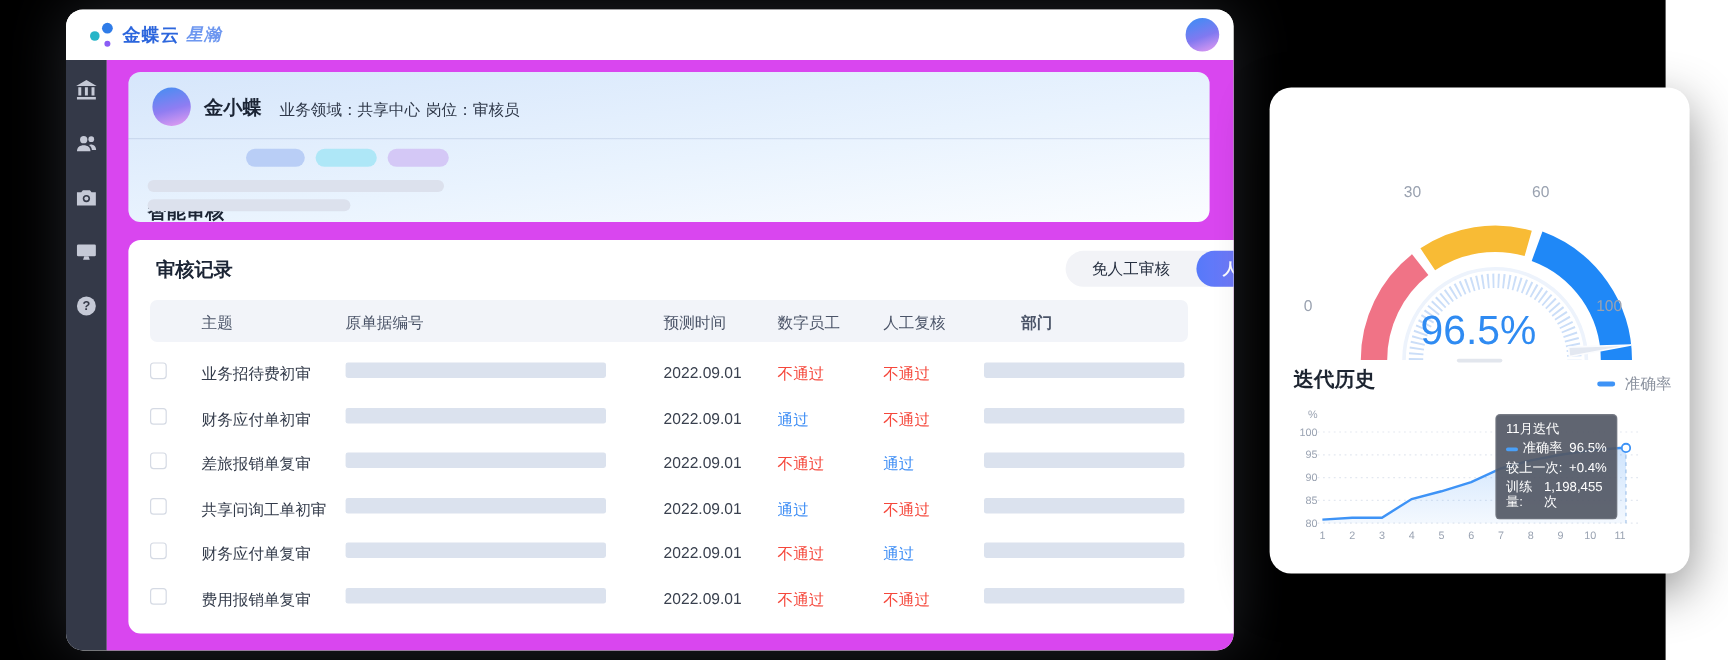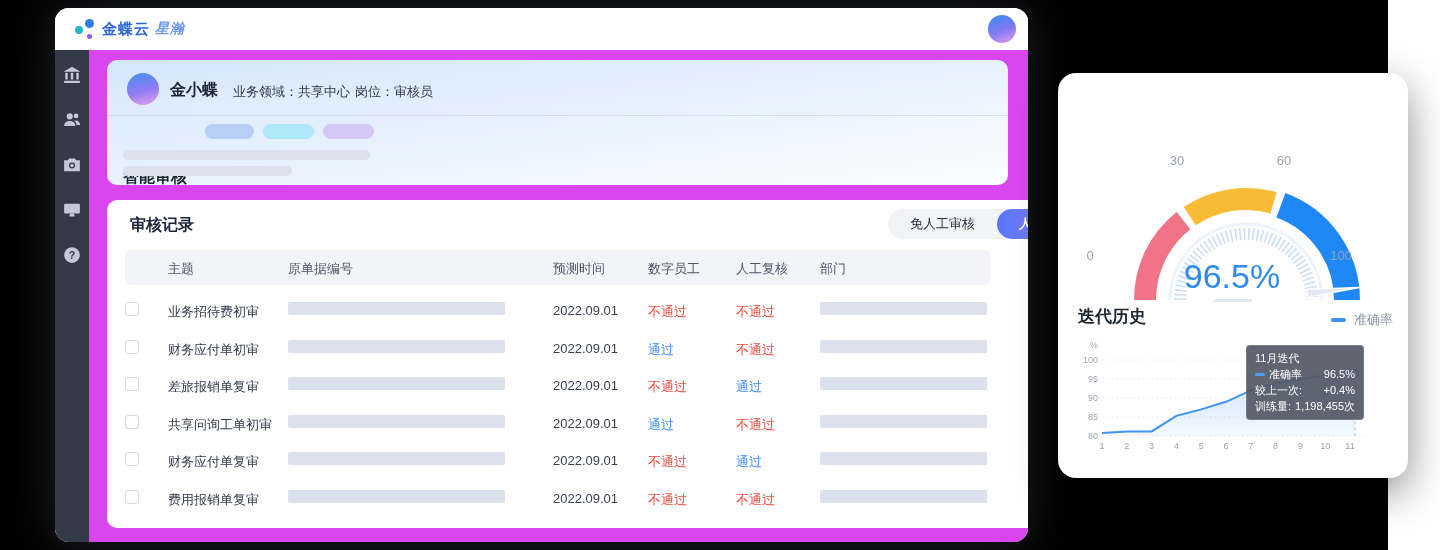--- a/index.html
+++ b/index.html
@@ -70,21 +70,21 @@
   .gauge-area{position:absolute;left:38px;top:114px;width:300px;height:125px;}
   .gauge-area svg{position:absolute;left:0;top:0;overflow:visible;}
   .gtick{position:absolute;transform:translate(-50%,-50%);font-size:13px;color:#9aa2b0;white-space:nowrap;}
   .g-value{position:absolute;left:0;right:28px;top:70px;text-align:center;font-size:34px;color:#2f8bf2;}
   .g-dash{position:absolute;left:118px;top:112px;width:38px;height:3px;background:#e2e6ed;border-radius:2px;}
   .iter-title{position:absolute;left:20px;top:232px;font-size:17px;font-weight:600;color:#1d2531;}
   .legend{position:absolute;right:15px;top:238px;display:flex;align-items:center;gap:8px;font-size:13px;color:#8b929f;}
   .legend-dash{width:15px;height:4px;border-radius:2px;}
   .chart-wrap{position:absolute;left:20px;top:264px;width:320px;height:120px;}
   .chart-wrap svg{position:absolute;left:0;top:0;}
-  .tooltip{position:absolute;left:168px;top:8px;width:118px;box-sizing:border-box;z-index:3;
+  .tooltip{position:absolute;left:168px;top:8px;width:102px;box-sizing:border-box;z-index:3;
            background:rgba(82,88,101,.92);border:1px solid rgba(255,255,255,.14);border-radius:4px;
            padding:6px 8px;color:#fff;font-size:11px;line-height:13px;}
   .tt-row{display:flex;justify-content:space-between;align-items:center;margin-top:3px;}
   .tt-left{display:flex;align-items:center;}
   .tt-dash{display:inline-block;width:10px;height:3px;border-radius:1.5px;margin-right:4px;}
 </style>
 </head>
 <body>
 
 <div class="stage">
@@ -163,21 +163,21 @@
           <div class="tabs">
               <span class="tab">免人工审核</span>
               <span class="tab active">人机协同审核</span>
             </div>
           <div class="thead">
               <span class="hcell" style="left: 43px;">主题</span>
               <span class="hcell" style="left: 163px;">原单据编号</span>
               <span class="hcell" style="left: 428px;">预测时间</span>
               <span class="hcell" style="left: 523px;">数字员工</span>
               <span class="hcell" style="left: 611px;">人工复核</span>
-              <span class="hcell" style="left: 695px;">部门</span>
+              <span class="hcell" style="left: 726px; font-weight: bold;">部门</span>
             </div>
           <div class="tbody">
               <div class="trow">
                 <span class="cb"></span>
                 <span class="cell subj">业务招待费初审</span>
                 <span class="rbar doc"></span>
                 <span class="cell rdate">2022.09.01</span>
                 <span class="cell" style="left:523px;color:#f5473b">不通过</span>
                 <span class="cell" style="left:611px;color:#f5473b">不通过</span>
                 <span class="rbar dept"></span>

